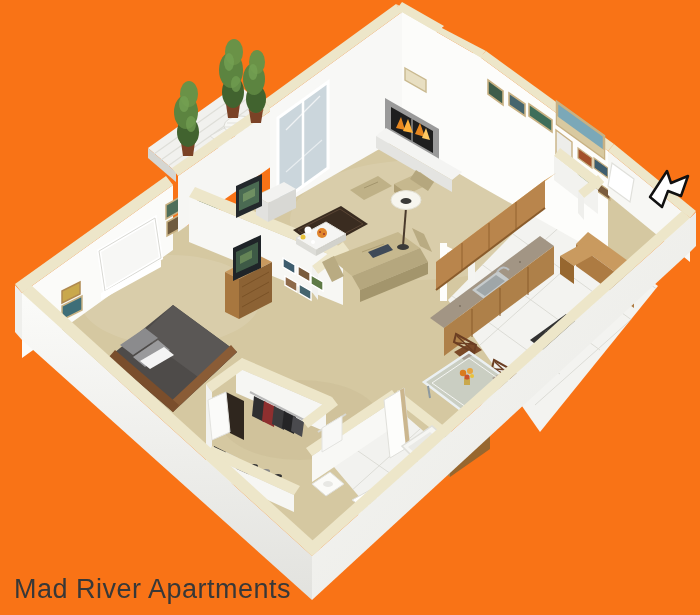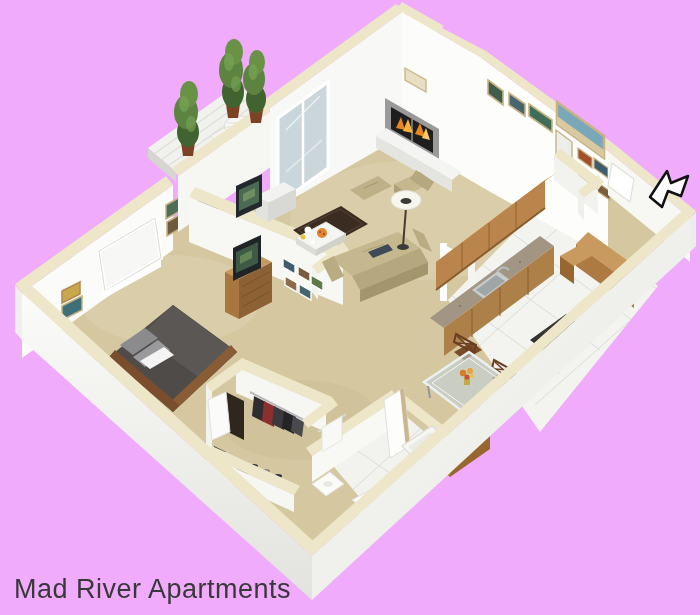--- a/index.html
+++ b/index.html
@@ -1,16 +1,16 @@
 <!DOCTYPE html>
 <html><head>
 <meta charset="utf-8">
 <style>
   html,body{margin:0;padding:0;background:#ffffff;}
-  .stage{position:relative;width:700px;height:615px;background:#f0abfc;overflow:hidden;
+  .stage{position:relative;width:700px;height:615px;background:#f97316;overflow:hidden;
          font-family:"Liberation Sans", sans-serif;}
   .caption{position:absolute;left:14px;top:574px;font-size:27px;color:#383838;
            letter-spacing:0.5px;font-weight:400;}
   svg{position:absolute;left:0;top:0;}
 </style>
 </head>
 <body>
 
 <div class="stage">
 <svg width="700" height="615" viewBox="0 0 700 615">

